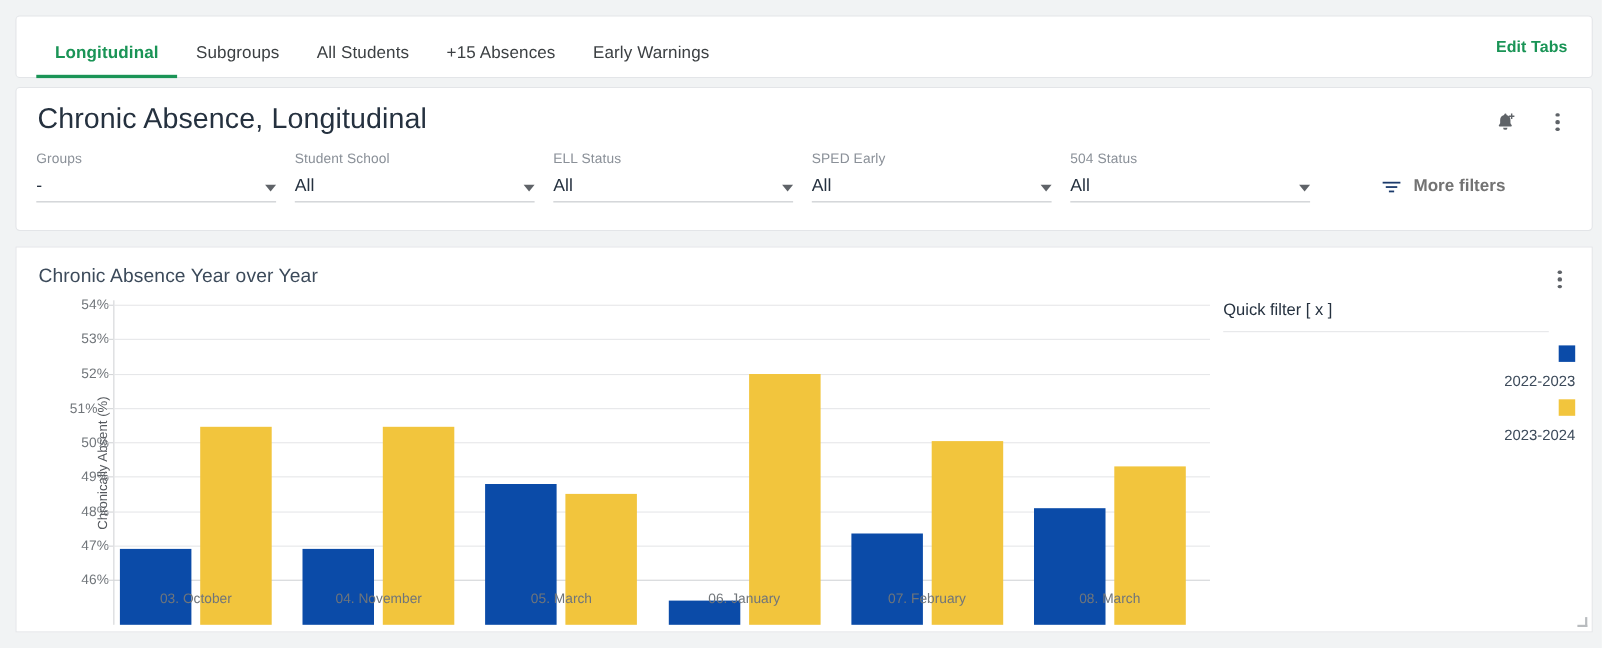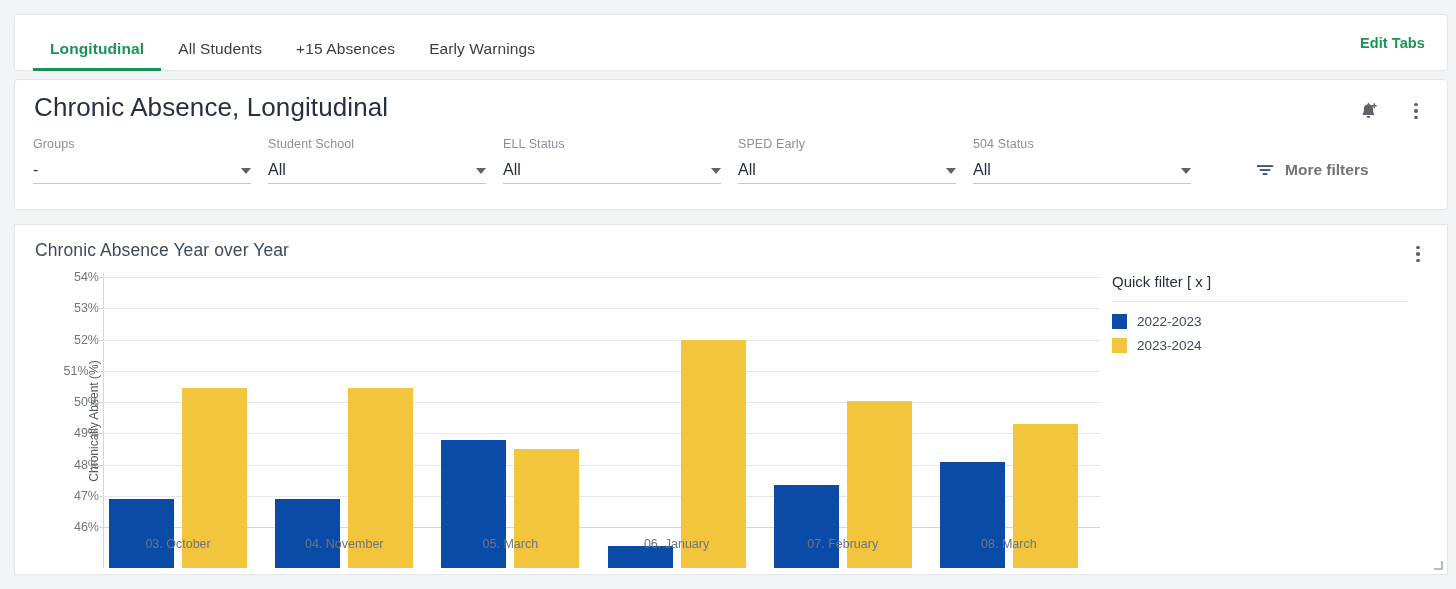--- a/index.html
+++ b/index.html
@@ -162,21 +162,21 @@
   .legend {
     position: absolute; left: 1097px; top: 48px; width: 320px;
   }
   .legend-title {
     font-size: 15px; color: #25313f; padding-bottom: 11px;
     border-bottom: 1px solid #e6e7e9; margin-right: 24px;
   }
   .legend-items { padding-top: 12px; }
   .legend-item {
     display: flex; align-items: flex-end; gap: 10px;
-    margin-bottom: 9px; cursor: pointer;
+    margin-bottom: 9px; cursor: pointer; flex-direction: column;
   }
   .swatch { width: 15px; height: 15px; flex: 0 0 15px; }
   .legend-label { font-size: 13.5px; color: #3c4a5a; }
 
   .resize-handle {
     position: absolute; right: 4px; bottom: 4px;
     width: 10px; height: 10px; cursor: nwse-resize;
   }
   .resize-handle i {
     position: absolute; background: #b9bcbf; display:block;
@@ -186,20 +186,23 @@
 </style>
 </head>
 <body>
 
 <div class="page">
 
   <div class="tabbar-card">
     <div class="tabs">
       <div class="tab active">
           <span>Longitudinal</span>
+        </div>
+      <div class="tab">
+          <span>Subgroups</span>
         </div>
       <div class="tab">
           <span>All Students</span>
         </div>
       <div class="tab">
           <span>+15 Absences</span>
         </div>
       <div class="tab">
           <span>Early Warnings</span>
         </div>

